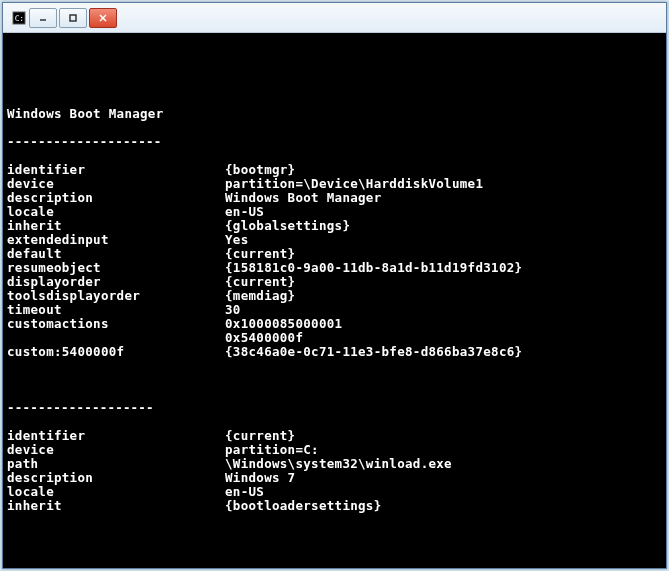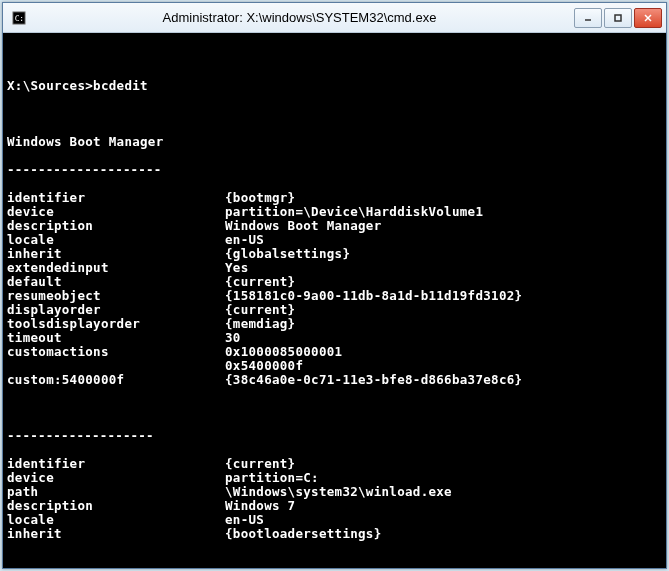--- a/index.html
+++ b/index.html
@@ -93,21 +93,20 @@
 <body>
 
 <div class="window">
   <div class="titlebar">
     <span class="sys-icon">
       <svg viewBox="0 0 16 16">
           <rect x="1" y="1" width="14" height="14" fill="#000" stroke="#888" stroke-width="1"></rect>
           <text x="3" y="11" font-size="9" fill="#fff" font-family="monospace">C:</text>
         </svg>
     </span>
-    <span class="title">Administrator: X:\windows\SYSTEM32\cmd.exe</span>
     <div class="win-controls">
       <div class="win-btn">
         <svg viewBox="0 0 10 10">
             <line x1="2" y1="7" x2="8" y2="7" stroke="#333" stroke-width="1.5"></line>
           </svg>
       </div>
       <div class="win-btn">
         <svg viewBox="0 0 10 10">
             <rect x="2" y="2" width="6" height="6" fill="none" stroke="#333" stroke-width="1.5"></rect>
           </svg>
@@ -116,21 +115,20 @@
         <svg viewBox="0 0 10 10">
             <line x1="2" y1="2" x2="8" y2="8" stroke="#fff" stroke-width="1.5"></line>
             <line x1="8" y1="2" x2="2" y2="8" stroke="#fff" stroke-width="1.5"></line>
           </svg>
       </div>
     </div>
   </div>
 
   <div class="terminal">
 <div class="blank"></div>
-<div>X:\Sources&gt;bcdedit</div>
 <div class="blank"></div>
 <div class="section-title">Windows Boot Manager</div>
 <div class="dashes">--------------------</div>
 <div id="bootmgr-rows"><div class="kv"><span class="k">identifier</span><span class="v">{bootmgr}</span></div><div class="kv"><span class="k">device</span><span class="v">partition=\Device\HarddiskVolume1</span></div><div class="kv"><span class="k">description</span><span class="v">Windows Boot Manager</span></div><div class="kv"><span class="k">locale</span><span class="v">en-US</span></div><div class="kv"><span class="k">inherit</span><span class="v">{globalsettings}</span></div><div class="kv"><span class="k">extendedinput</span><span class="v">Yes</span></div><div class="kv"><span class="k">default</span><span class="v">{current}</span></div><div class="kv"><span class="k">resumeobject</span><span class="v">{158181c0-9a00-11db-8a1d-b11d19fd3102}</span></div><div class="kv"><span class="k">displayorder</span><span class="v">{current}</span></div><div class="kv"><span class="k">toolsdisplayorder</span><span class="v">{memdiag}</span></div><div class="kv"><span class="k">timeout</span><span class="v">30</span></div><div class="kv"><span class="k">customactions</span><span class="v">0x1000085000001</span></div><div class="kv"><span class="k"></span><span class="v">0x5400000f</span></div><div class="kv"><span class="k">custom:5400000f</span><span class="v">{38c46a0e-0c71-11e3-bfe8-d866ba37e8c6}</span></div></div>
 <div class="blank"></div>
 <div class="dashes">-------------------</div>
 <div id="bootloader-rows"><div class="kv"><span class="k">identifier</span><span class="v">{current}</span></div><div class="kv"><span class="k">device</span><span class="v">partition=C:</span></div><div class="kv"><span class="k">path</span><span class="v">\Windows\system32\winload.exe</span></div><div class="kv"><span class="k">description</span><span class="v">Windows 7</span></div><div class="kv"><span class="k">locale</span><span class="v">en-US</span></div><div class="kv"><span class="k">inherit</span><span class="v">{bootloadersettings}</span></div></div>
 
 
 

